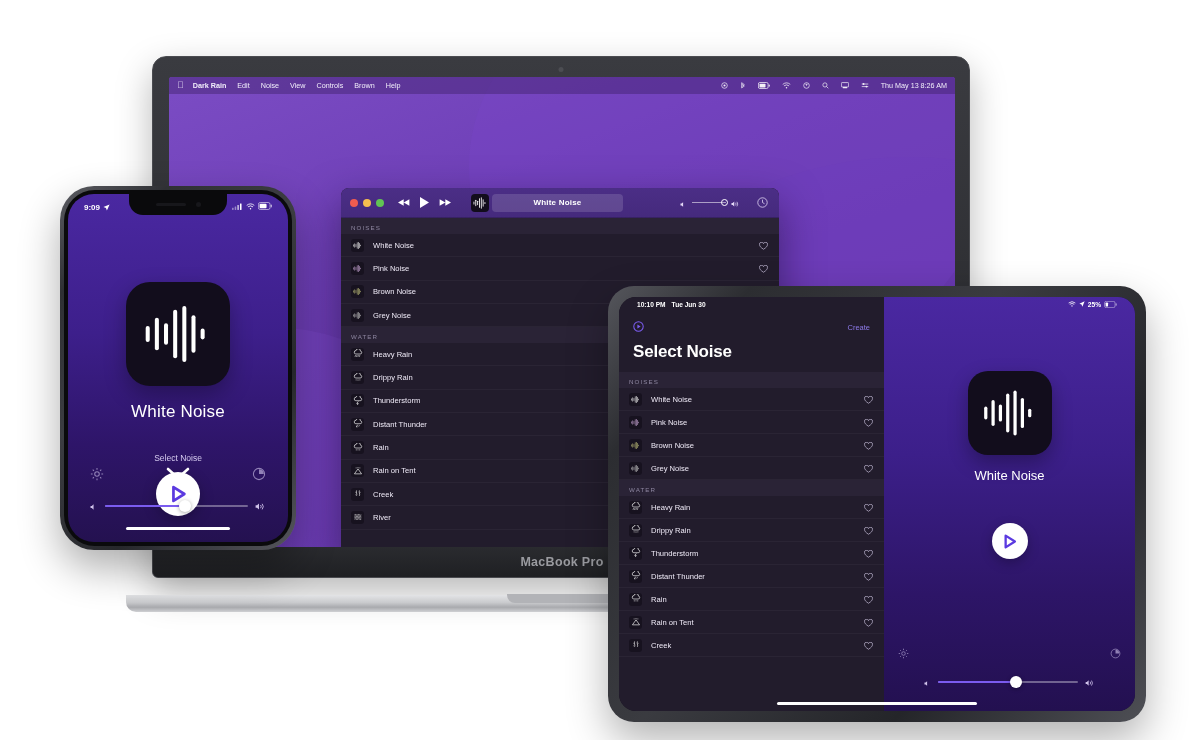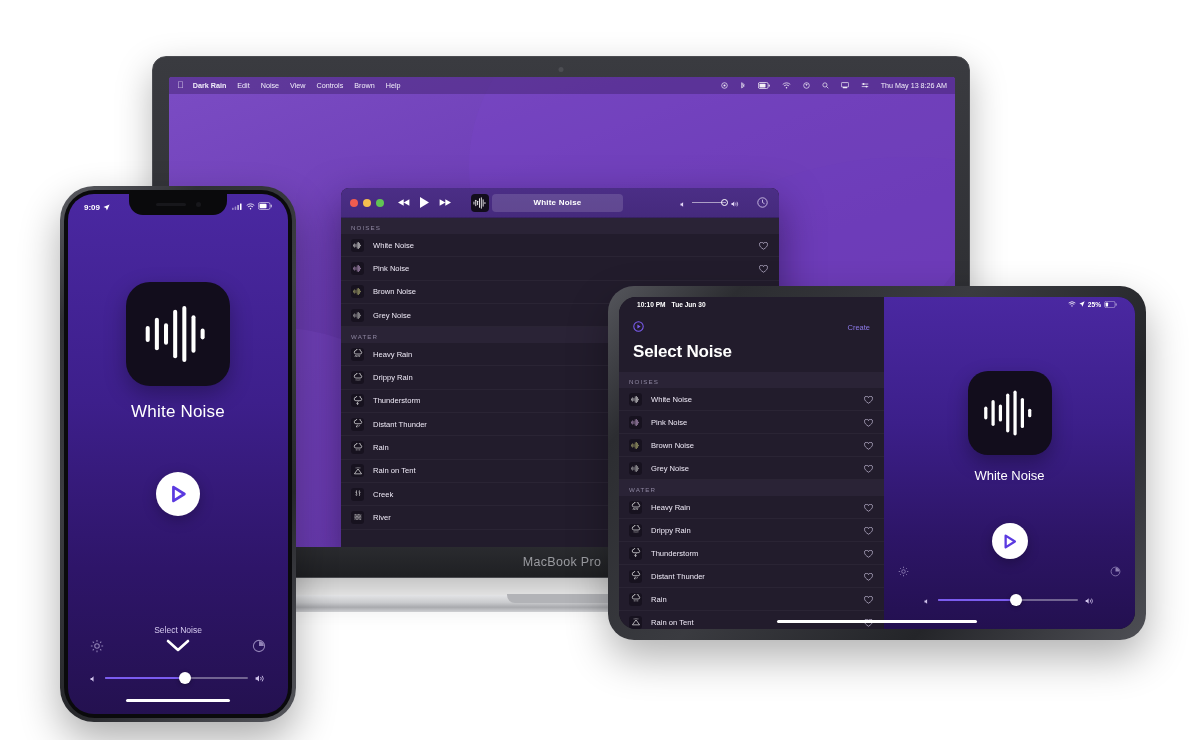--- a/index.html
+++ b/index.html
@@ -23,21 +23,21 @@
   }
   .mb-camera{position:absolute;left:50%;top:10px;transform:translateX(-50%);width:5px;height:5px;border-radius:50%;background:#4c4d52;}
   .mb-screen{
     position:absolute;left:16px;top:20px;width:786px;height:472px;overflow:hidden;border-radius:3px;
     background:#6a3bb3;
   }
   .mb-chin{
     position:absolute;left:0;bottom:0;width:818px;height:30px;
     background:linear-gradient(180deg,#2a2b2f,#1f2023);
     border-radius:0 0 6px 6px;
-    display:flex;align-items:center;justify-content:center;
+    display:flex;align-items:center;justify-content:center;font-weight:bold;
   }
   .mb-chin-label{color:#9a9ba0;font-size:12.5px;letter-spacing:.3px;}
   .mb-base{
     position:absolute;left:-26px;bottom:-16px;width:870px;height:17px;
     background:linear-gradient(180deg,#e3e4e6 0%,#c9cacd 45%,#a9aaae 72%,#cfd0d3 100%);
     border-radius:0 0 10px 10px;
   }
   .mb-notch{
     position:absolute;left:50%;bottom:9px;transform:translateX(-50%);
     width:108px;height:9px;background:#b2b3b7;border-radius:0 0 8px 8px;
@@ -103,21 +103,21 @@
     border-bottom:1px solid rgba(255,255,255,.04);
   }
   .row-ic{
     width:13px;height:13px;border-radius:3px;background:#17121f;margin-right:9px;
     display:flex;align-items:center;justify-content:center;flex:0 0 auto;
   }
   .row-label{color:#efeaf7;font-size:7.6px;flex:1;white-space:nowrap;}
   .heart{color:#cfc6e2;opacity:.85;}
 
   
-  .iphone{position:absolute;left:60px;top:186px;width:236px;height:536px;}
+  .iphone{position:absolute;left:60px;top:186px;width:236px;height:364px;}
   .ip-body{
     position:absolute;inset:0;border-radius:34px;
     background:linear-gradient(135deg,#5c5d63 0%,#2f3034 18%,#3c3d42 42%,#26272b 70%,#55565c 100%);
     box-shadow:0 18px 40px rgba(0,0,0,.32);
   }
   .ip-inner{position:absolute;left:4px;top:4px;right:4px;bottom:4px;border-radius:31px;background:#0a0a0c;}
   .ip-screen{
     position:absolute;left:8px;top:8px;right:8px;bottom:8px;border-radius:26px;overflow:hidden;
     background:linear-gradient(180deg,#4a28a1 0%,#3d1f8b 40%,#2e1569 72%,#241150 100%);
   }
@@ -151,21 +151,21 @@
   .side-ic{position:absolute;color:#b4a7d4;opacity:.75;}
   .side-left{left:22px;}
   .side-right{right:22px;}
   .vol-row{display:flex;align-items:center;gap:7px;padding:0 22px;margin-top:10px;color:#cfc2ea;}
   .slider{flex:1;height:2px;background:rgba(255,255,255,.35);position:relative;border-radius:2px;}
   .slider-fill{position:absolute;left:0;top:0;bottom:0;width:56%;background:#7b5cf0;border-radius:2px;}
   .slider-knob{position:absolute;left:56%;top:50%;transform:translate(-50%,-50%);width:12px;height:12px;border-radius:50%;background:#fff;box-shadow:0 1px 4px rgba(0,0,0,.35);}
   .home-ind{width:104px;height:3.5px;border-radius:3px;background:#fff;margin:12px auto 0;}
 
   
-  .ipad{position:absolute;left:608px;top:286px;width:538px;height:354px;}
+  .ipad{position:absolute;left:608px;top:286px;width:538px;height:436px;}
   .ipad-body{
     position:absolute;inset:0;border-radius:26px;
     background:linear-gradient(130deg,#55565c 0%,#2c2d31 16%,#3a3b40 44%,#242529 72%,#4e4f55 100%);
     box-shadow:0 18px 42px rgba(0,0,0,.3);
   }
   .ipad-screen{
     position:absolute;left:11px;top:11px;right:11px;bottom:11px;border-radius:17px;overflow:hidden;
     background:#17131f;display:flex;
   }
   .ipad-status{

